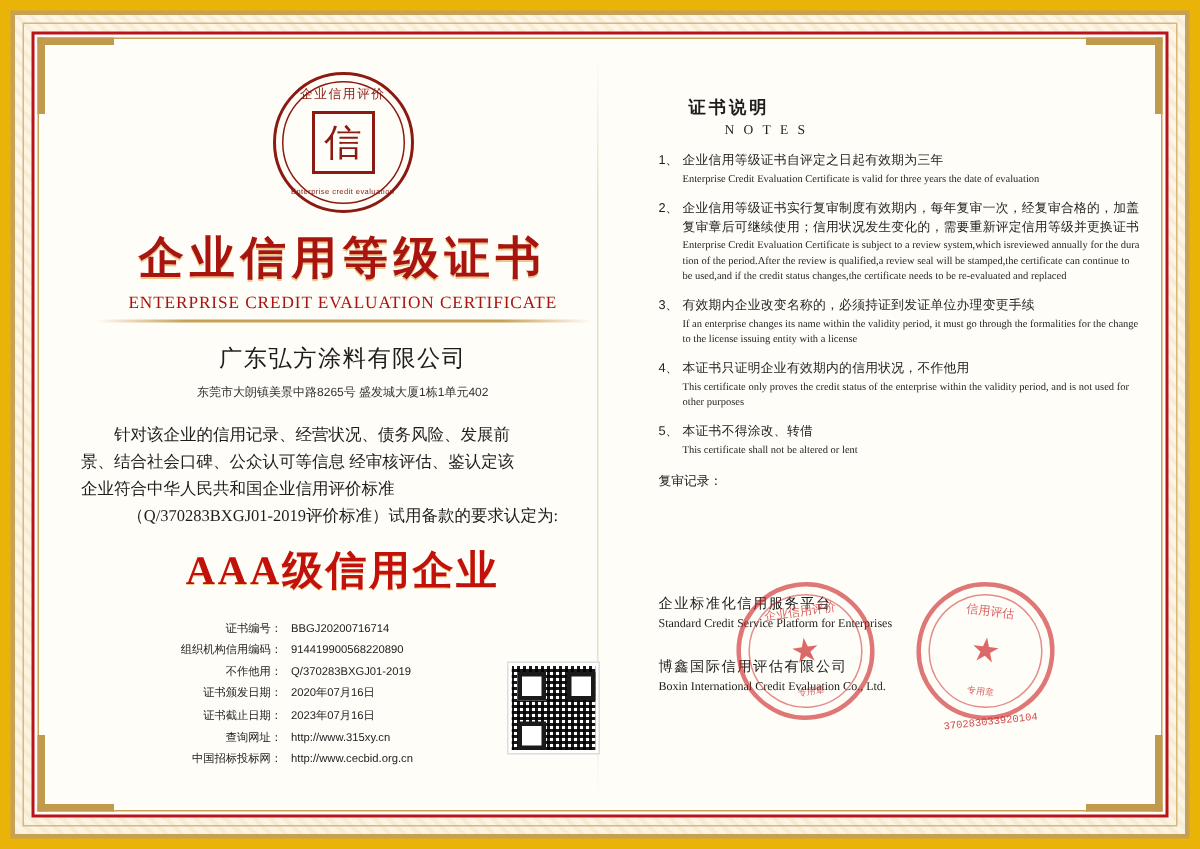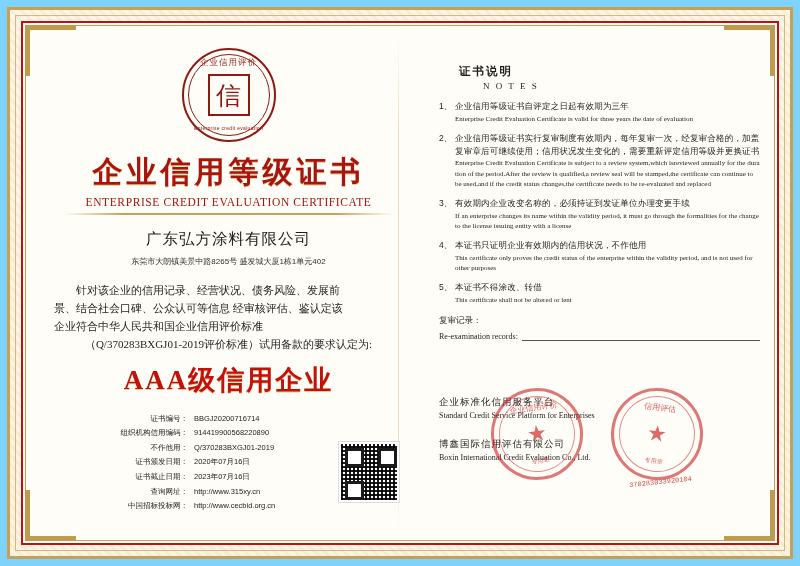--- a/index.html
+++ b/index.html
@@ -11,21 +11,21 @@
     width: 800px;
     height: 566px;
     overflow: hidden;
     font-family: "Liberation Serif", serif;
   }
 
   .certificate {
     position: relative;
     width: 800px;
     height: 566px;
-    background: #7dd3fc;
+    background: #eab308;
     box-sizing: border-box;
   }
 
   
   .border-outer {
     position: absolute;
     left: 7px; top: 7px; right: 7px; bottom: 7px;
     border: 3px solid #c8a055;
     background:
       repeating-linear-gradient(45deg, rgba(200,160,85,0.10) 0 3px, rgba(255,255,255,0) 3px 7px),
@@ -516,24 +516,20 @@
           <div class="note-num">5、</div>
           <div class="note-body">
             <div class="note-cn">本证书不得涂改、转借</div>
             <div class="note-en">This certificate shall not be altered or lent</div>
           </div>
         </div>
       </div>
 
       <div class="reexam">
         <div class="reexam-cn">复审记录：</div>
-        <div class="reexam-en">
-          <span>Re-examination records:</span>
-          <span class="reexam-line"></span>
-        </div>
       </div>
 
       <div class="stamp-area">
         <div class="sig-lines">
           <div class="sig-cn">企业标准化信用服务平台</div>
           <div class="sig-en">Standard Credit Service Platform for Enterprises</div>
           <div class="sig-cn2">博鑫国际信用评估有限公司</div>
           <div class="sig-en2">Boxin International Credit Evaluation Co., Ltd.</div>
         </div>
 

